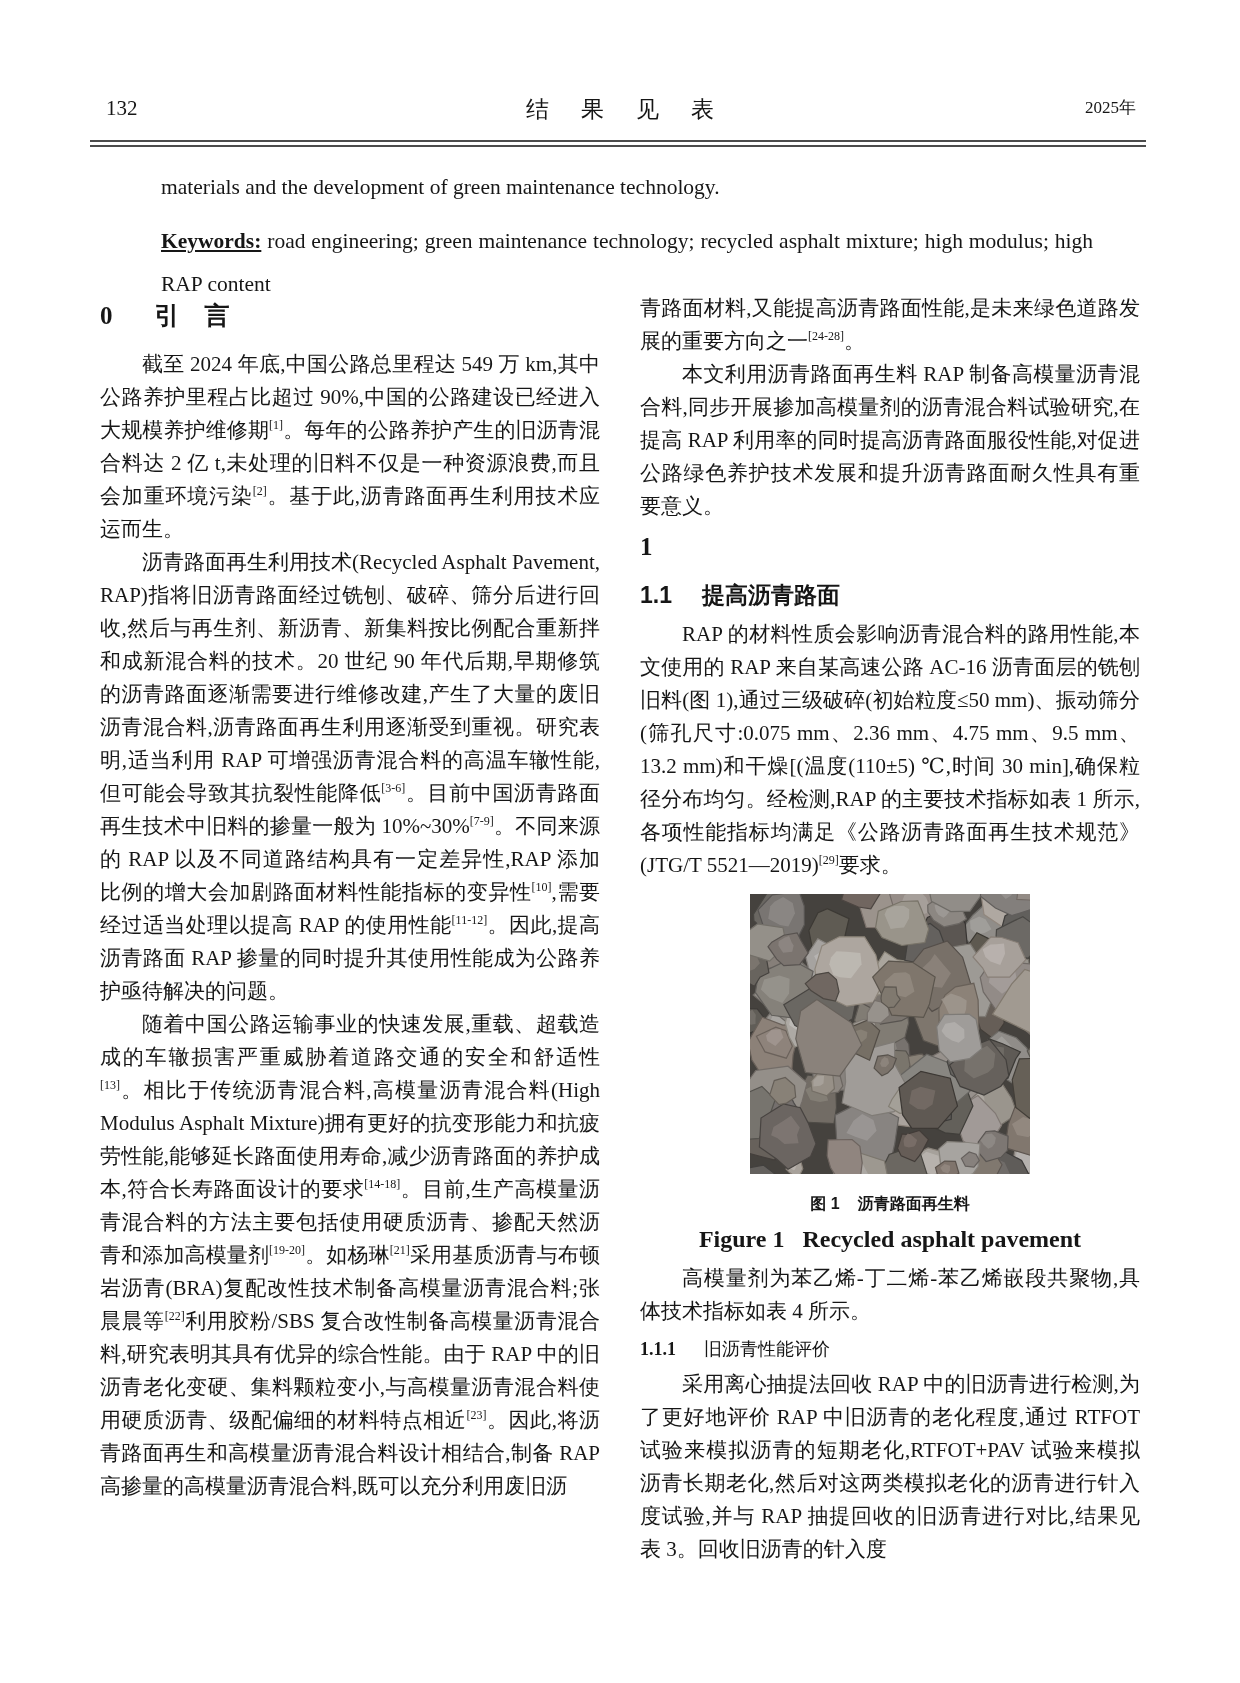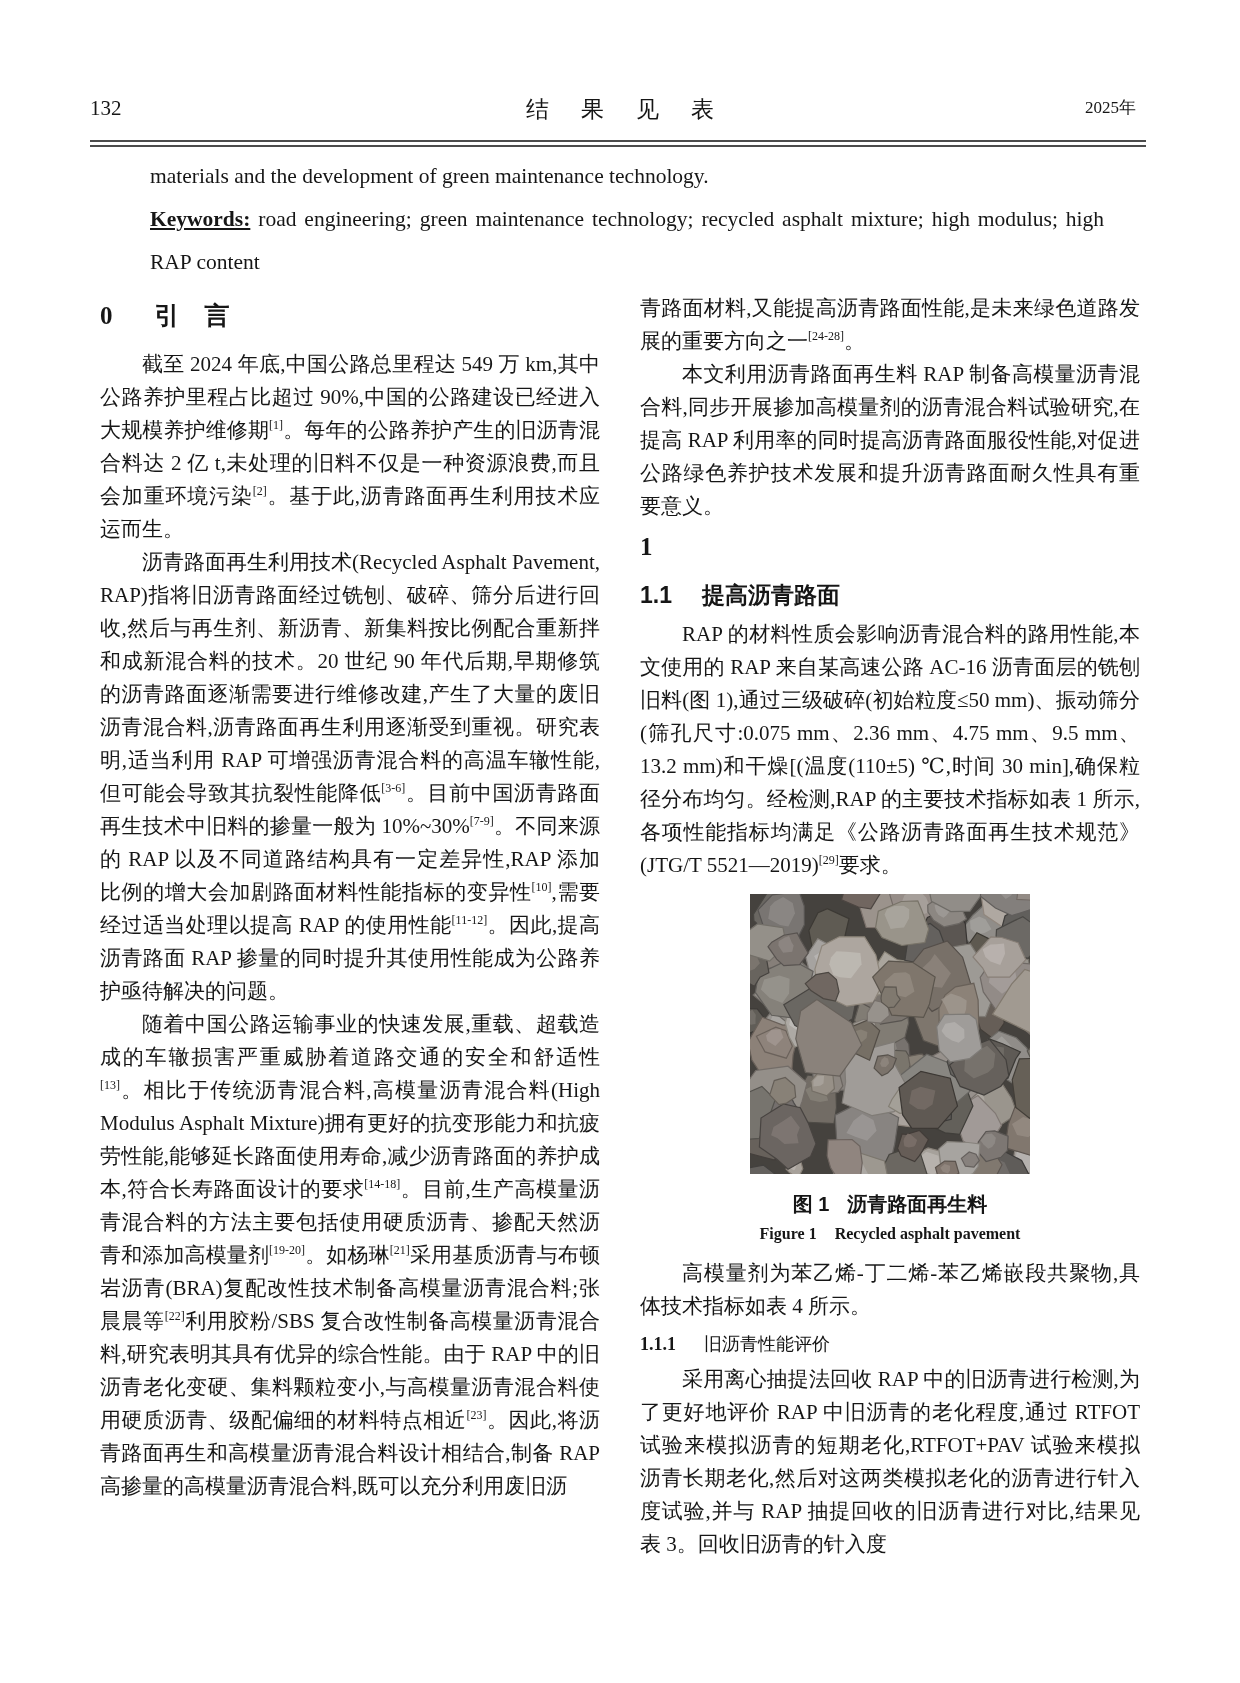--- a/index.html
+++ b/index.html
@@ -2,34 +2,34 @@
 <html><head>
 <meta charset="utf-8">
 <style>
   html,body{margin:0;padding:0;background:#ffffff;}
   .page{
     position:relative;width:1240px;height:1683px;background:#ffffff;
     color:#161616;font-family:"Liberation Serif","DejaVu Serif",serif;
     overflow:hidden;
   }
   
-  .pageno{position:absolute;left:90px;top:96px;font-size:21px;}
+  .pageno{position:absolute;left:106px;top:96px;font-size:21px;}
   .jtitle-wrap{position:absolute;left:0;right:0;top:94px;text-align:center;}
   .jtitle{font-size:23px;letter-spacing:32px;padding-left:32px;}
   .jyear{position:absolute;right:104px;top:96px;font-size:17px;}
   .rule{
     position:absolute;left:90px;right:94px;top:140px;height:3px;
     border-top:2px solid #4c4c4c;border-bottom:2px solid #4c4c4c;
   }
   
   .abstract{
     position:absolute;left:150px;width:954px;top:155px;
     font-size:21.5px;line-height:43px;text-align:justify;
   }
-  .abstract p{margin:0;}
+  .abstract p{margin:11px;}
   .kw-label{font-weight:bold;text-decoration:underline;}
   
   .cols{position:absolute;left:100px;top:292px;width:1040px;display:flex;gap:40px;}
   .col{width:500px;font-size:21px;line-height:33px;text-align:justify;}
   .col p{margin:0;text-indent:2em;}
   .col p.cont{text-indent:0;}
   sup{font-size:12px;line-height:0;}
   
   .h1{
     display:flex;align-items:baseline;font-weight:bold;font-size:25px;
@@ -44,23 +44,23 @@
   }
   .h2 .hnum{margin-right:30px;}
   .h3{display:flex;align-items:baseline;font-size:18px;line-height:33px;margin:5px 0 2px;}
   .h3 .hnum{font-weight:bold;margin-right:28px;}
   
   .figure{margin:12px 0 8px;text-align:center;}
   .photo{width:280px;height:280px;margin:0 auto;background:#6e6a64;}
   .photo svg{display:block;}
   .cap-zh{
     font-family:"Liberation Sans","DejaVu Sans",sans-serif;font-weight:bold;
-    font-size:20px;line-height:30px;margin-top:15px;
-  }
-  .cap-en{font-weight:bold;font-size:16px;line-height:30px;}
+    font-size:16px;line-height:30px;margin-top:15px;
+  }
+  .cap-en{font-weight:bold;font-size:24px;line-height:30px;margin-top:5px;}
   .cap-label{margin-right:18px;}
 </style>
 </head>
 <body>
 
 <div class="page">
 
   <div>
     <span class="pageno">132</span>
     <div class="jtitle-wrap">

